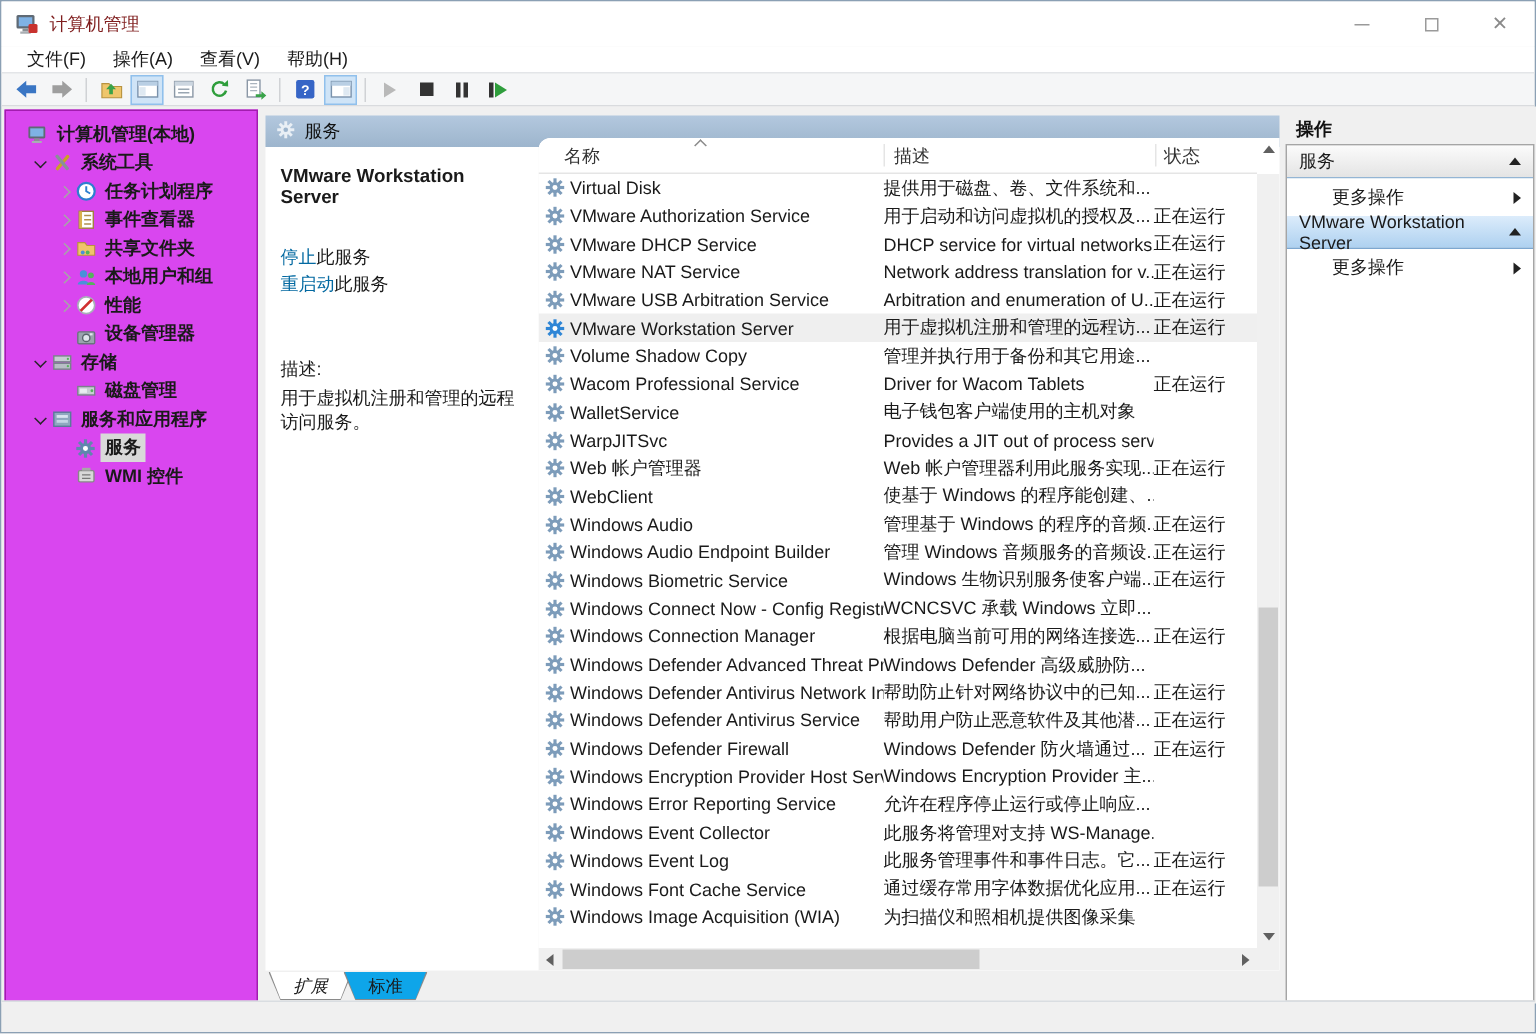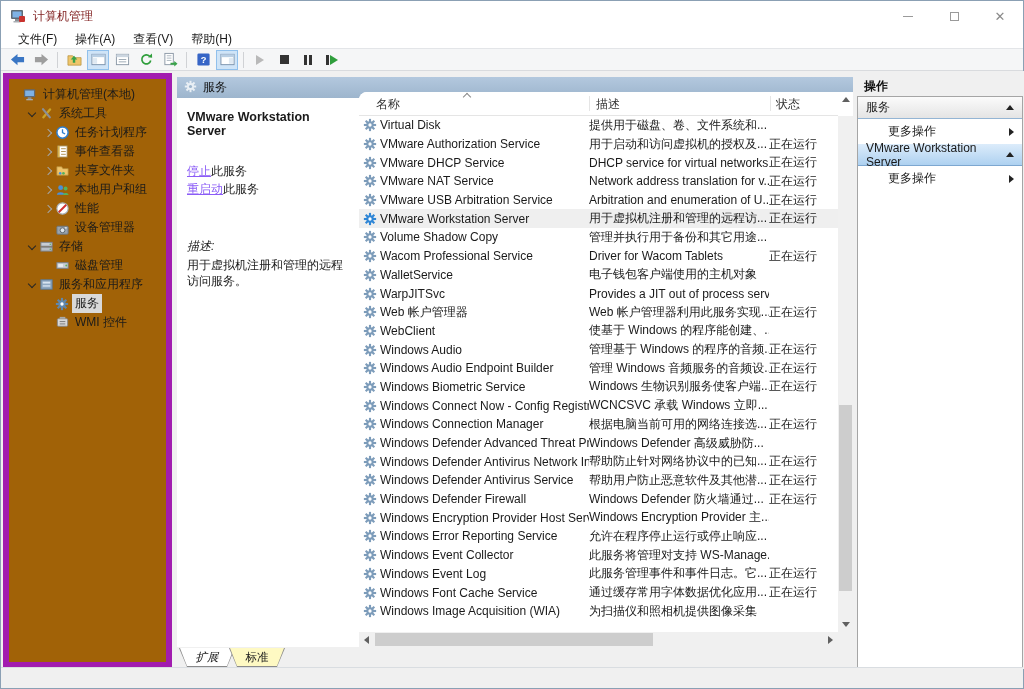--- a/index.html
+++ b/index.html
@@ -31,39 +31,39 @@
   .tri-r.gray { border-left-color:#b9b9b9; }
   .tri-r.green { border-left-color:#2f9e3c; }
   .sq { width:9px; height:9px; background:#333; }
   .pause { display:flex; gap:2px; } .pause i { width:3px; height:10px; background:#333; display:block; }
   .restart { display:flex; align-items:center; gap:1px; } .restart i { width:3px; height:10px; background:#333; display:block; }
 
   
   .main { position:absolute; top:70px; left:0; width:1024px; height:598px; background:#f0f0f0; }
 
   
-  .tree-panel { position:absolute; left:2px; top:2px; width:169px; height:595px; background:#a16207; border:6px solid #a21caf; padding-top:6px; overflow:hidden; }
+  .tree-panel { position:absolute; left:2px; top:2px; width:169px; height:595px; background:#d946ef; border:1px solid #a21caf; padding-top:6px; overflow:hidden;font-weight:bold; }
   .titem { display:flex; align-items:center; height:19px; white-space:nowrap; }
   .titem.sel .tlabel { background:#d9d9d9; }
   .texp { width:14px; display:inline-flex; justify-content:center; flex:none; }
   .chev { width:6px; height:6px; border-right:1.5px solid #262626; border-bottom:1.5px solid #262626; }
   .chev.down { transform:rotate(45deg); margin-top:-2px; }
   .chev.right { transform:rotate(-45deg); border-color:#a6a6a6; }
   .ticon { width:17px; flex:none; display:inline-flex; }
   .tlabel { padding:1px 3px; }
 
   
   .middle { position:absolute; left:176px; top:6px; width:676px; height:592px; }
   .mid-header { position:absolute; top:0; left:0; right:0; height:21px; background:linear-gradient(180deg,#b3c8de,#9db5cd); display:flex; align-items:center; padding-left:7px; }
   .mid-header .mh-title { margin-left:6px; color:#111; }
   .info-panel { position:absolute; left:0; top:21px; width:182px; height:549px; background:#fff; padding:12px 10px 0 10px; }
   .info-title { font-weight:bold; font-size:12.5px; margin-bottom:24px; }
   .info-links { line-height:18px; margin-bottom:40px; }
-  .ilink { color:#8b5cf6; text-decoration:underline; }
-  .info-desc-label { margin-bottom:2px;font-style:italic; }
+  .ilink { color:#0369a1; }
+  .info-desc-label { margin-bottom:2px; }
   .info-desc { line-height:16px; }
 
   .list-box { position:absolute; left:182px; top:15px; right:0; bottom:22px; background:#fff; border-top-left-radius:8px; overflow:hidden; }
   .lheader { position:absolute; top:0; left:0; right:15px; height:24px; background:#fff; border-bottom:1px solid #e5e5e5; }
   .hcell { position:absolute; bottom:2px; color:#333; }
   .hc-name { left:17px; } .hc-desc { left:237px; } .hc-status { left:417px; }
   .hsep { position:absolute; top:4px; bottom:4px; width:1px; background:#e5e5e5; }
   .sortcaret { position:absolute; top:2px; left:105px; width:6px; height:6px; border-left:1.5px solid #8a8a8a; border-top:1.5px solid #8a8a8a; transform:rotate(45deg); }
   .rows { position:absolute; top:24px; left:0; right:15px; bottom:15px; overflow:hidden; }
   .lrow { position:relative; height:18.7px; display:flex; align-items:center; }
@@ -81,21 +81,21 @@
   .sb-tri-up { width:0;height:0;border-left:4px solid transparent;border-right:4px solid transparent;border-bottom:5px solid #606060; }
   .sb-tri-dn { width:0;height:0;border-left:4px solid transparent;border-right:4px solid transparent;border-top:5px solid #606060; }
   .sb-tri-l { width:0;height:0;border-top:4px solid transparent;border-bottom:4px solid transparent;border-right:5px solid #606060; }
   .sb-tri-rr { width:0;height:0;border-top:4px solid transparent;border-bottom:4px solid transparent;border-left:5px solid #606060; }
   .corner { position:absolute; right:0; bottom:0; width:15px; height:15px; background:#f0f0f0; }
 
   
   .tabsrow { position:absolute; left:2px; bottom:2px; height:19px; display:flex; }
   .tab { position:relative; height:19px; margin-right:-6px; }
   .tab .outer { position:absolute; inset:0; background:#8a8a8a; clip-path:polygon(0 0,100% 0,calc(100% - 8px) 100%,8px 100%); }
-  .tab .inner { position:absolute; left:1px; right:1px; top:0; bottom:1px; clip-path:polygon(0 0,100% 0,calc(100% - 7px) 100%,7px 100%); background:#fef9c3; display:flex; align-items:center; justify-content:center; font-size:11.5px; padding:0 12px; }
+  .tab .inner { position:absolute; left:1px; right:1px; top:0; bottom:1px; clip-path:polygon(0 0,100% 0,calc(100% - 7px) 100%,7px 100%); background:#0ea5e9; display:flex; align-items:center; justify-content:center; font-size:11.5px; padding:0 12px; }
   .tab.active .inner { background:#ffffff; }
 
   
   .actions { position:absolute; left:856px; top:6px; width:166px; height:592px; }
   .actions-title { height:19px; background:#f0f0f0; display:flex; align-items:center; padding-left:7px; font-weight:bold; color:#111; }
   .actions-box { position:absolute; top:19px; left:0; right:0; bottom:1px; background:#fff; border:1px solid #a5a5a5; overflow:hidden; }
   .asec-h { height:22px; display:flex; align-items:center; justify-content:space-between; padding:0 8px; background:linear-gradient(180deg,#fbfbfb,#e4e4e4); border-bottom:1px solid #94b5d4; }
   .asec-h.hl { background:linear-gradient(180deg,#dcecfb,#aed1f0); border-bottom:1px solid #7da7d0; }
   .asec-i { height:25px; display:flex; align-items:center; justify-content:space-between; padding:0 8px 0 30px; background:#fff; }
   .caret-up { width:0;height:0;border-left:4px solid transparent;border-right:4px solid transparent;border-bottom:5px solid #222; }

